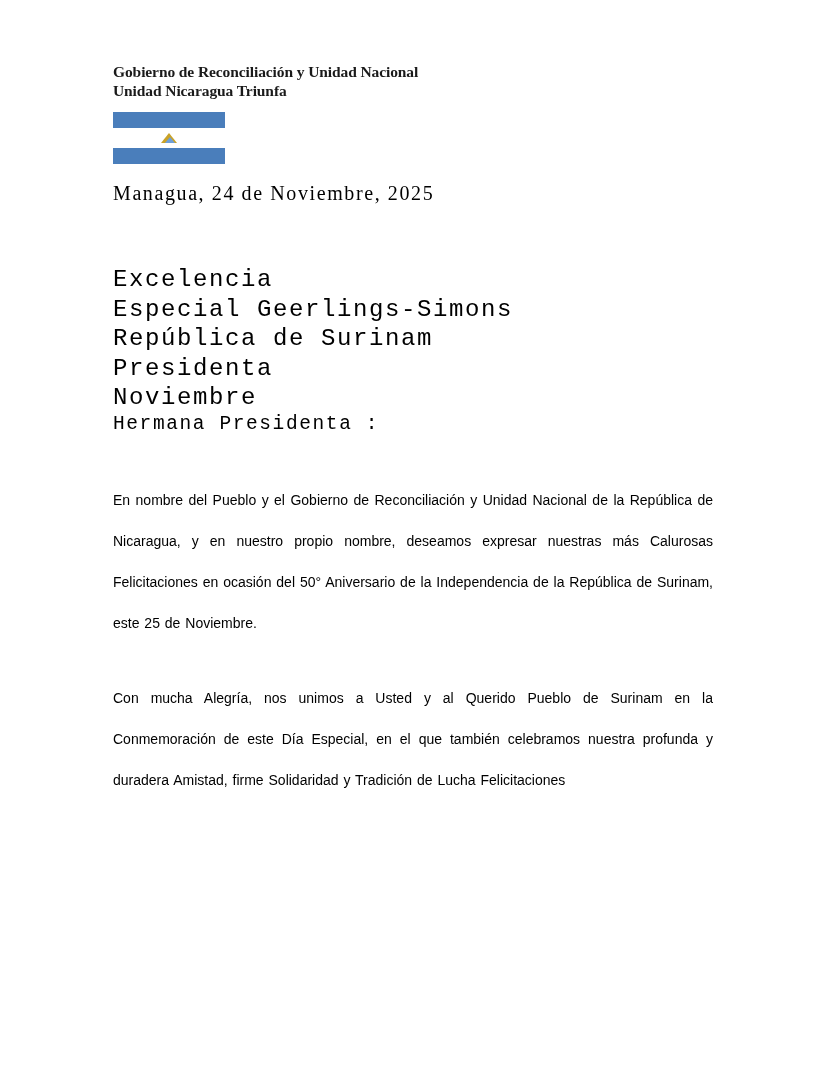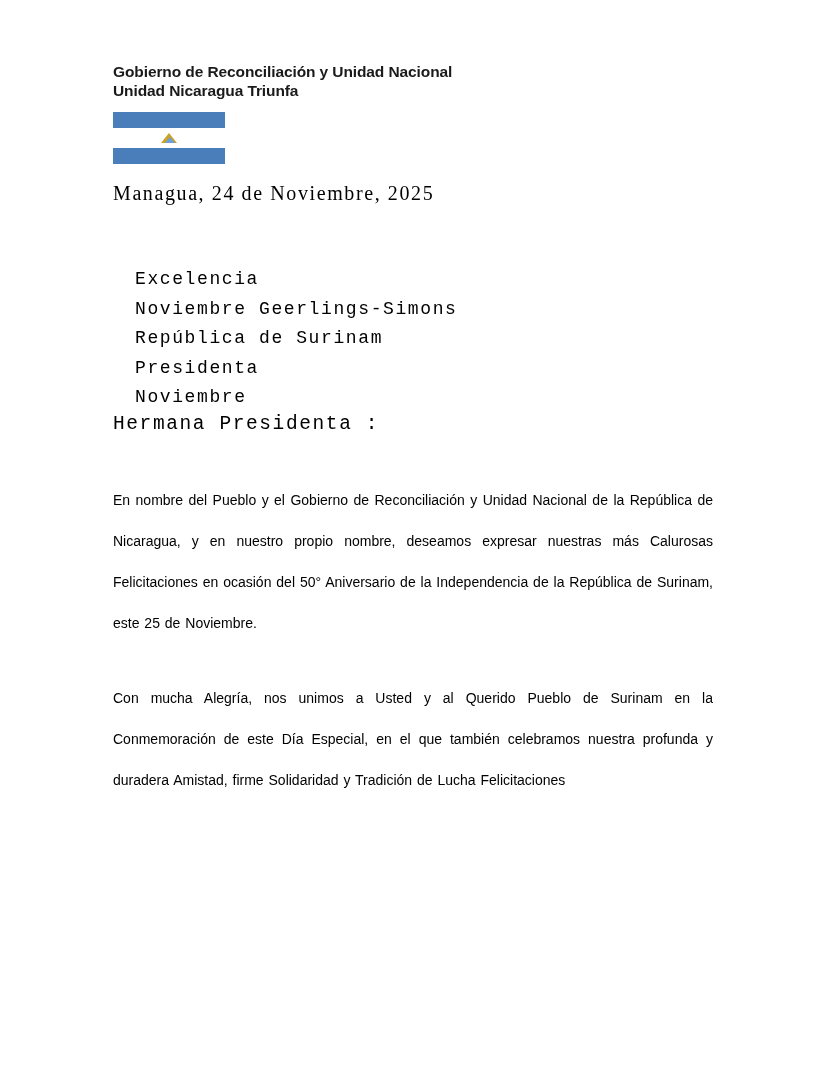--- a/index.html
+++ b/index.html
@@ -23,21 +23,21 @@
     height: 1068px;
     background: #ffffff;
   }
   .letterhead {
     position: absolute;
     left: 113px;
     top: 62px;
     width: 620px;
   }
   .letterhead-line {
-    font-family: Liberation Sans, sans-serif;
+    font-family: Liberation Serif, serif;
     font-weight: bold;
     font-size: 15.5px;
     line-height: 19px;
     color: #1a1a1a;
     letter-spacing: -0.1px;
     white-space: nowrap;
   }
   .flag {
     position: absolute;
     left: 113px;
@@ -103,25 +103,24 @@
     font-size: 20px;
     letter-spacing: 1.6px;
     white-space: nowrap;
     margin-bottom: 8px;
   }
   .block-address {
     margin-top: 60px;
   }
   .addr-line {
     font-family: "Liberation Mono", monospace;
-    font-size: 18px;
+    font-size: 24px;
     letter-spacing: 1.6px;
     line-height: 29.5px;
     white-space: nowrap;
-    margin-left: 22px;
   }
   .salutation {
     font-family: "Liberation Mono", monospace;
     font-size: 19.5px;
     letter-spacing: 1.6px;
     white-space: nowrap;
   }
   .para {
     margin-top: 45px;
     font-family: Liberation Sans, sans-serif;
@@ -155,21 +154,21 @@
       <div class="tri-inner"></div>
     </div>
   </div>
 
   <div class="body-text">
 
     <div class="line-date">Managua, 24 de Noviembre, 2025</div>
 
     <div class="block-address">
       <div class="addr-line">Excelencia</div>
-      <div class="addr-line">Noviembre Geerlings-Simons</div>
+      <div class="addr-line">Especial Geerlings-Simons</div>
       <div class="addr-line">República de Surinam</div>
       <div class="addr-line">Presidenta</div>
       <div class="addr-line">Noviembre</div>
     </div>
 
     <div class="salutation">Hermana Presidenta :</div>
 
     <div class="para first">En nombre del Pueblo y el Gobierno de Reconciliación y Unidad Nacional de la República de Nicaragua, y en nuestro propio nombre, deseamos expresar nuestras más Calurosas Felicitaciones en ocasión del 50° Aniversario de la Independencia de la República de Surinam, este 25 de Noviembre.</div>
     <div class="para second">Con mucha Alegría, nos unimos a Usted y al Querido Pueblo de Surinam en la Conmemoración de este Día Especial, en el que también celebramos nuestra profunda y duradera Amistad, firme Solidaridad y Tradición de Lucha Felicitaciones</div>
 

